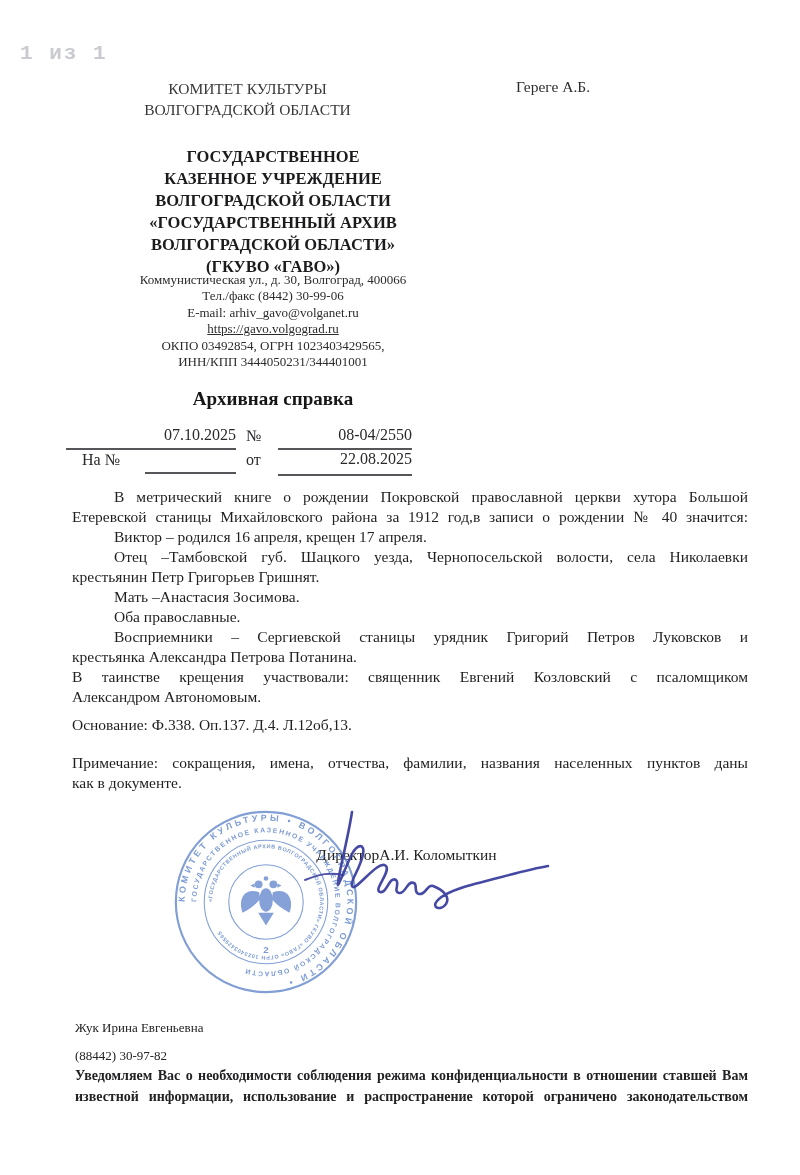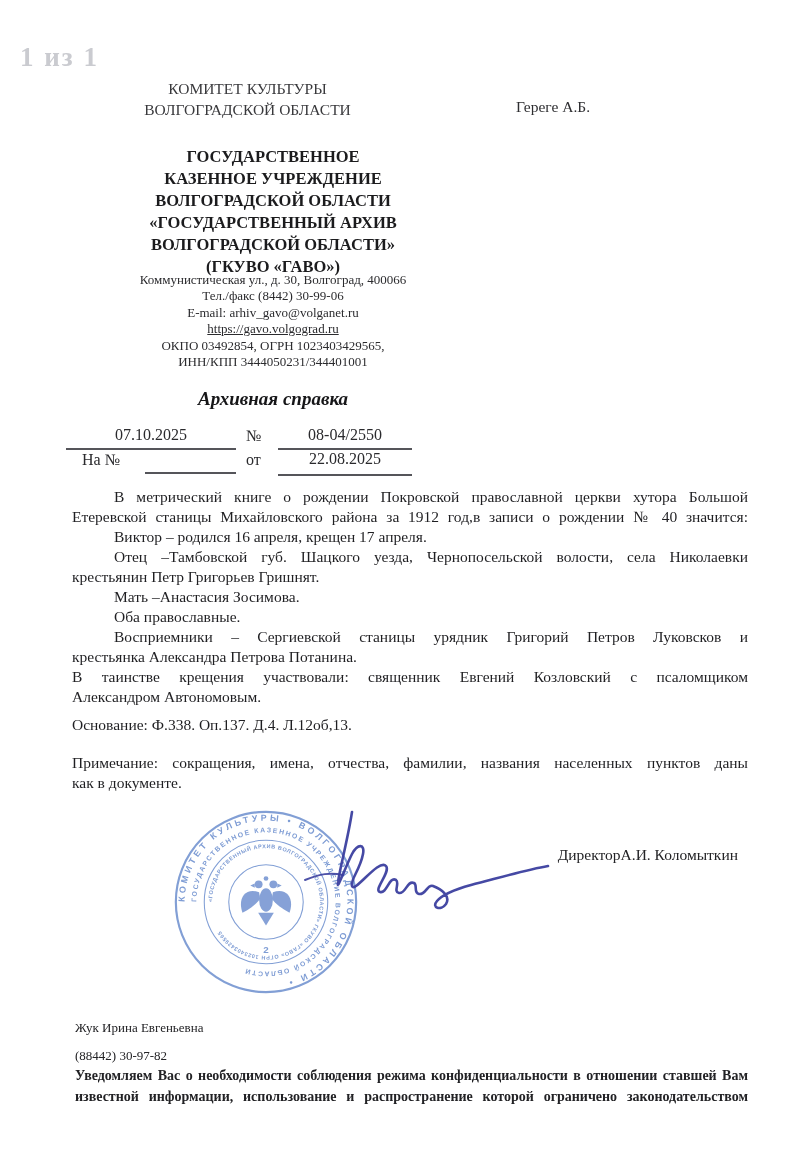--- a/index.html
+++ b/index.html
@@ -8,65 +8,65 @@
     position:relative;
     width:800px; height:1175px;
     margin:0 auto;
     background:radial-gradient(ellipse 120% 110% at 50% 45%, #ffffff 70%, #f4f5f7 96%, #eceef0 100%);
     overflow:hidden;
     font-family:"Liberation Serif","DejaVu Serif",serif;
     color:#232325;
   }
   .page-indicator {
     position:absolute; left:20px; top:42px;
-    font-family:Liberation Serif, serif;
-    font-weight:bold; font-size:27px; letter-spacing:2px; color:#cacbd0;
+    font-family:Liberation Mono, monospace;
+    font-weight:bold; font-size:21px; letter-spacing:2px; color:#cacbd0;
   }
   .committee {
     position:absolute; left:75px; top:78px; width:345px;
     text-align:center; font-size:15.5px; line-height:21px; color:#39393c;
   }
   .addressee {
-    position:absolute; left:516px; top:78px; font-size:15.5px; color:#2e2e31;margin-top:20px;
+    position:absolute; left:516px; top:78px; font-size:15.5px; color:#2e2e31;
   }
   .institution {
     position:absolute; left:78px; top:146px; width:390px;
     text-align:center; font-weight:bold; font-size:16.5px; line-height:22px; color:#1b1b1d;
   }
   .contacts {
     position:absolute; left:78px; top:272px; width:390px;
     text-align:center; font-size:13px; line-height:16.4px; color:#2b2b2e;
   }
   .contacts .underline-link { text-decoration:underline; }
   .doc-title {
     position:absolute; left:78px; top:388px; width:390px;
-    text-align:center; font-weight:bold; font-size:19px; color:#161618;font-style:italic;
+    text-align:center; font-weight:bold; font-size:19px; color:#161618;
   }
   .ref-block { position:absolute; left:0; top:0; width:800px; font-size:16px; color:#2a2a2d; }
-  .ref-cell { position:absolute; border-bottom:2px solid #55555a; text-align:center; }
+  .ref-cell { position:absolute; border-bottom:2px solid #55555a; text-align:right; }
   .ref-label { position:absolute; }
   .cell-out-date  { left:66px;  top:426px; width:170px; height:24px; }
   .cell-out-num   { left:278px; top:426px; width:134px; height:24px; }
   .cell-reply-blank { left:145px; top:450px; width:91px;  height:24px; }
   .cell-in-date   { left:278px; top:450px; width:134px; height:26px; }
   .lbl-numsign { left:246px; top:427px; }
   .lbl-reply   { left:82px;  top:451px; }
   .lbl-from    { left:246px; top:451px; }
   .body-text {
     position:absolute; left:72px; top:487px; width:676px;
     font-size:15.5px; line-height:20px; color:#1f1f22;
   }
   .line { white-space:nowrap; }
   .line.fill { white-space:normal; text-align:justify; text-align-last:justify; }
   .line.indent { text-indent:42px; }
   .basis { margin-top:8px; }
   .note-block { margin-top:18px; }
   .sign-row {
     position:absolute; left:75px; top:846px; width:663px;
-    display:flex; justify-content:flex-end; font-size:15.5px; color:#232326;
+    display:flex; justify-content:center; font-size:15.5px; color:#232326;
   }
   .stamp { position:absolute; left:168px; top:804px; width:196px; height:196px; opacity:0.92; }
   .signature-svg { position:absolute; left:285px; top:798px; width:300px; height:120px; }
   .executor {
     position:absolute; left:75px; top:1014px; font-size:13px; line-height:28px; color:#232326;
   }
   .footer-note {
     position:absolute; left:75px; top:1066px; width:673px;
     font-size:14px; line-height:20.5px; color:#222225;font-weight:bold;
   }

